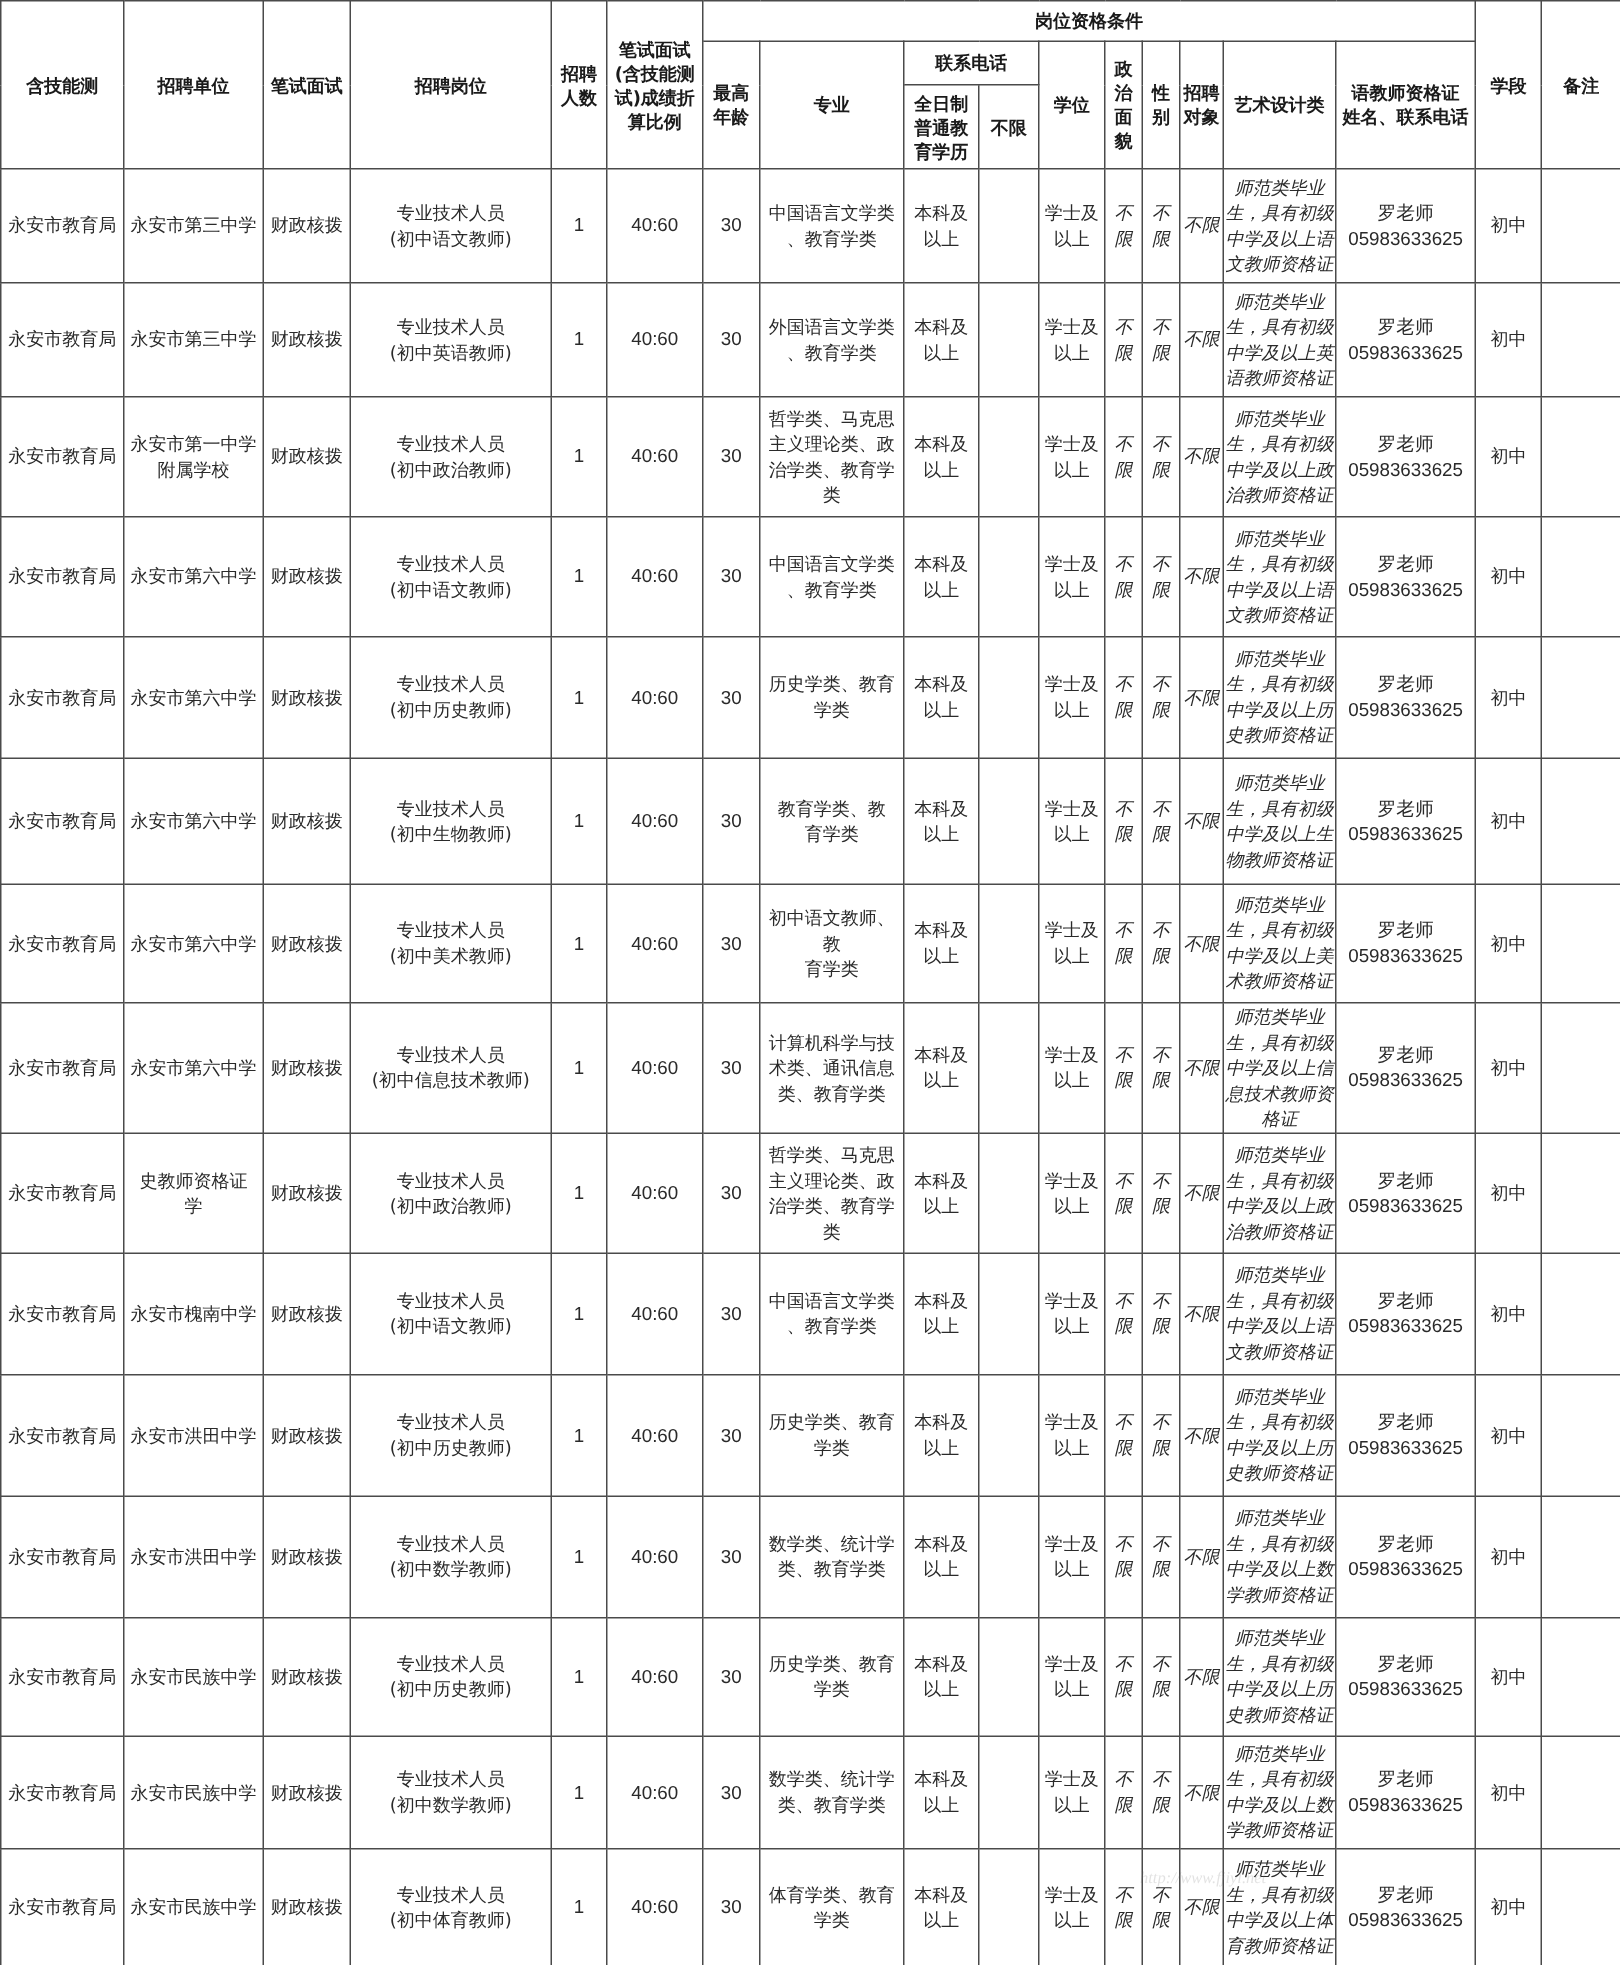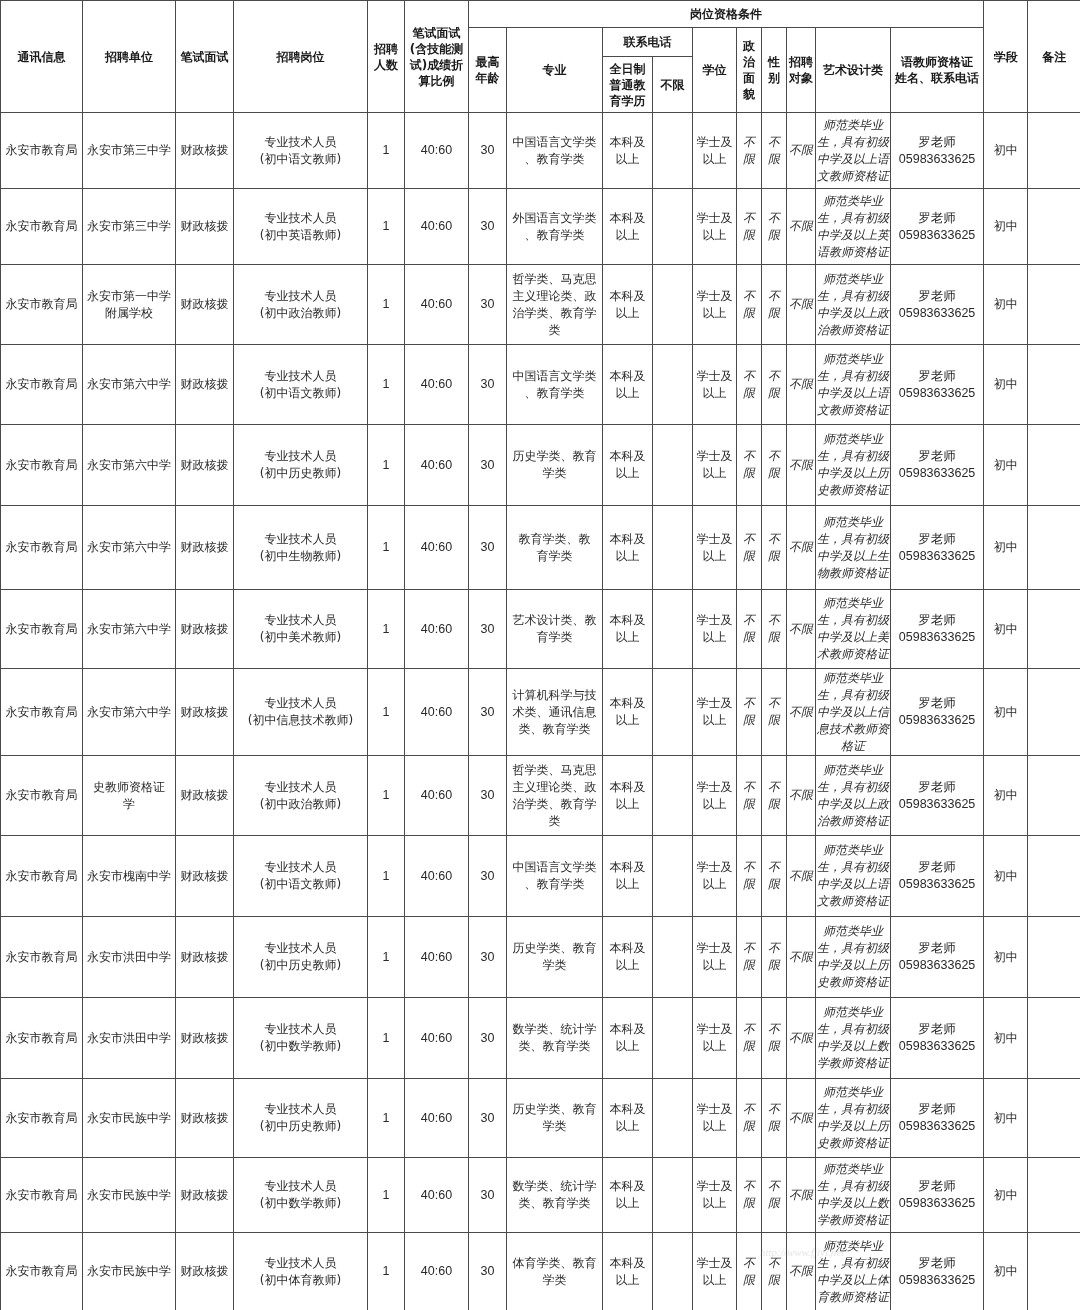--- a/index.html
+++ b/index.html
@@ -41,21 +41,21 @@
       <col style="width:25px">
     <col style="width:25px">
       <col style="width:29px">
       <col style="width:75px">
       <col style="width:93px">
     <col style="width:44px">
       <col style="width:53px">
   </colgroup>
   <thead>
     <tr class="h1">
-      <th rowspan="3" class="pre">通讯信息</th>
+      <th rowspan="3" class="pre">含技能测</th>
       <th rowspan="3" class="pre">招聘单位</th>
       <th rowspan="3" class="pre">笔试面试</th>
       <th rowspan="3" class="pre">招聘岗位</th>
       <th rowspan="3" class="pre">招聘
 人数</th>
       <th rowspan="3" class="pre">笔试面试
 (含技能测
 试)成绩折
 算比例</th>
       <th colspan="10" class="pre">岗位资格条件</th>
@@ -273,21 +273,21 @@
       </tr>
       <tr style="height: 79px;">
         <td class="pre ">永安市教育局</td>
         <td class="pre ">永安市第六中学</td>
         <td class="pre ">财政核拨</td>
         <td class="pre ">专业技术人员
 (初中美术教师)</td>
         <td class="pre num">1</td>
         <td class="pre num">40:60</td>
         <td class="pre num">30</td>
-        <td class="pre ">艺术设计类、教
+        <td class="pre ">初中语文教师、教
 育学类</td>
         <td class="pre ">本科及
 以上</td>
         <td class="pre "></td>
         <td class="pre ">学士及
 以上</td>
         <td class="pre tight">不
 限</td>
         <td class="pre tight">不
 限</td>

